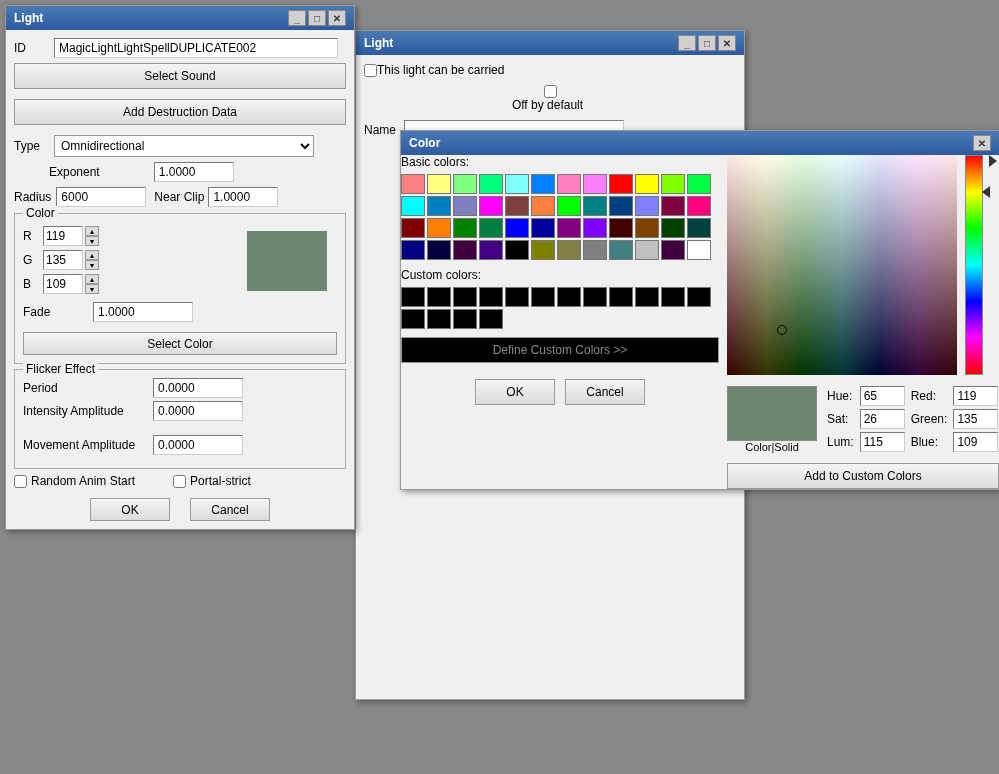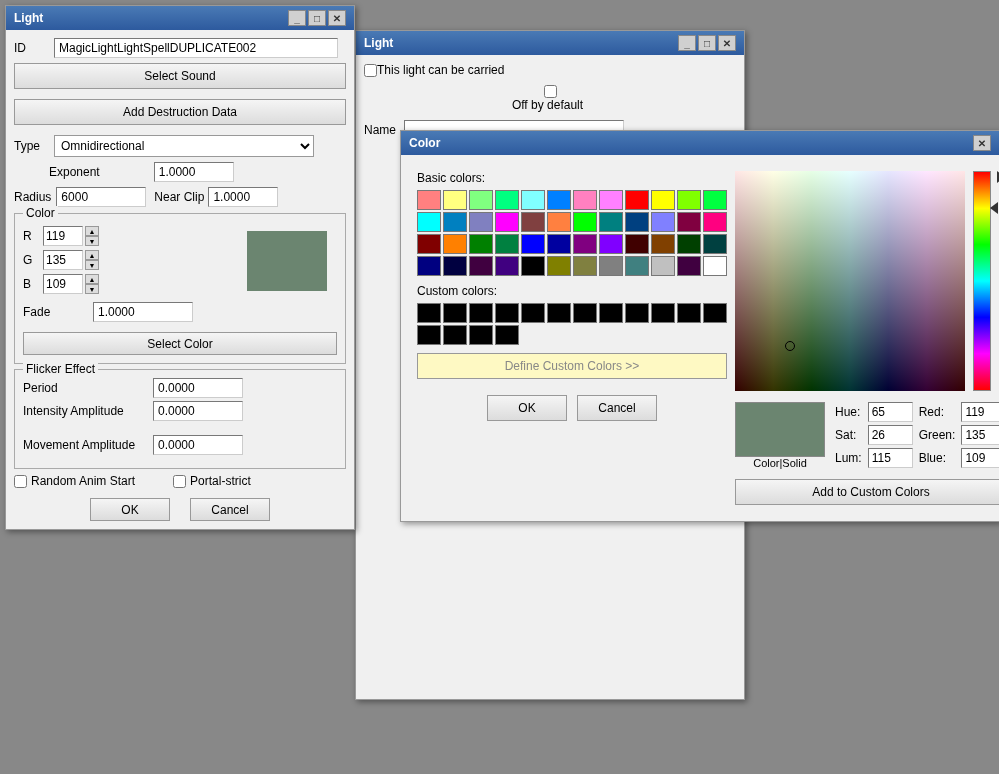--- a/index.html
+++ b/index.html
@@ -213,31 +213,31 @@
       height: 20px;
       background: #000;
       border: 1px solid #777;
       cursor: pointer;
     }
 
     .define-btn {
       width: 100%;
       padding: 4px;
       font-size: 12px;
-      background: #fef9c3;
+      background: #000000;
       border: 1px solid #999;
       cursor: pointer;
       color: #888;
       height: 26px;
     }
 
     .color-dialog-main {
       display: flex;
       gap: 8px;
-      padding: 16px;
+      padding: 0;
     }
 
     .color-left {
       flex: 1;
     }
 
     .color-right {
       display: flex;
       flex-direction: column;
       align-items: flex-start;

